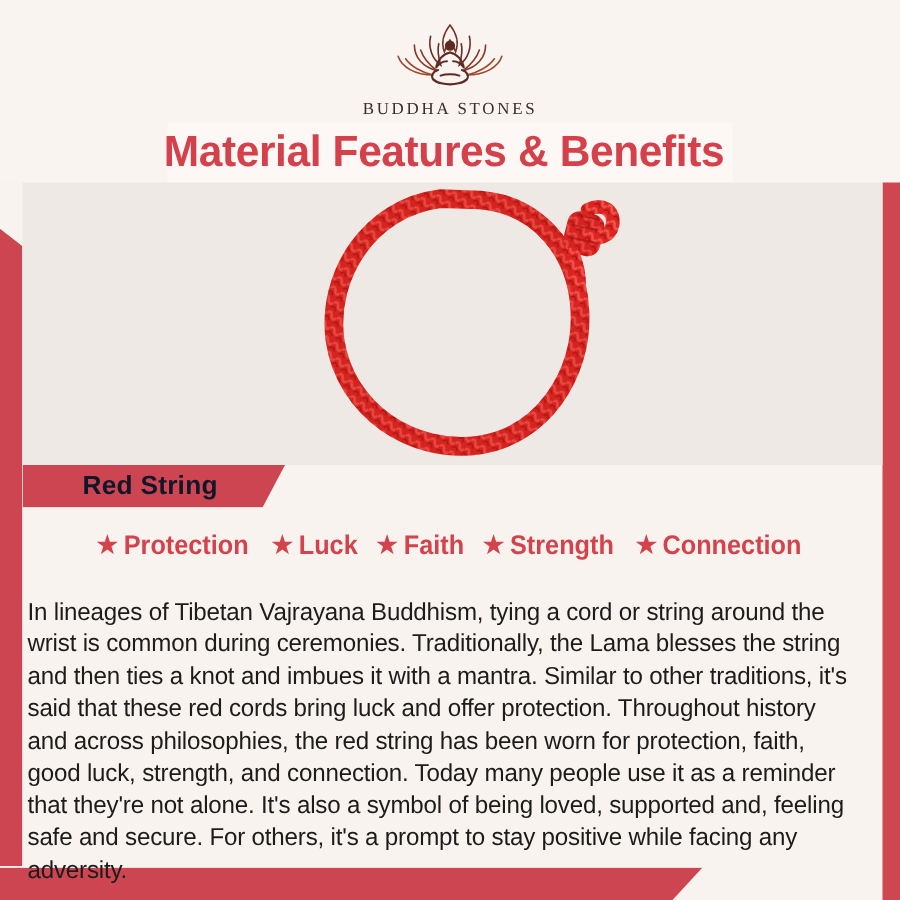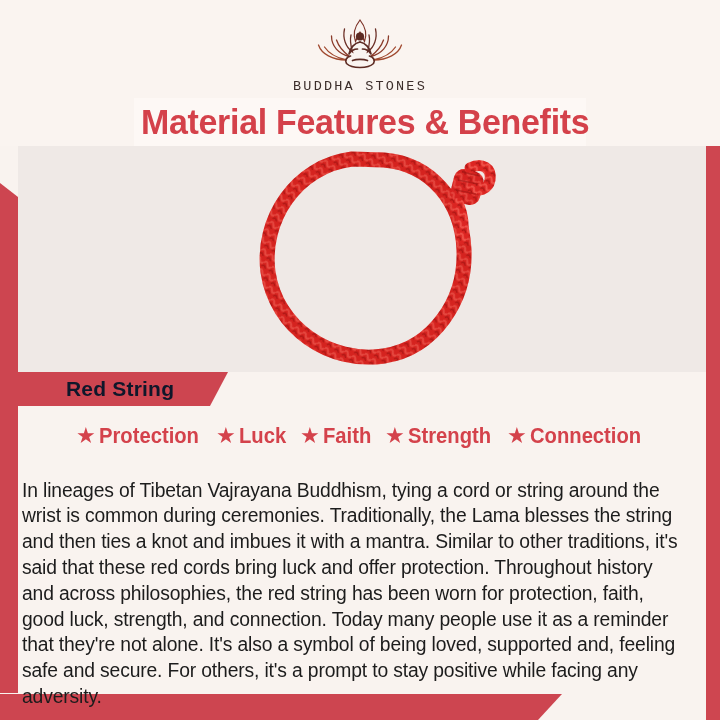--- a/index.html
+++ b/index.html
@@ -79,37 +79,37 @@
     flex-direction: column;
     align-items: center;
   }
   .logo-mark {
     width: 116px;
     height: 62px;
     display: block;
   }
   .logo-text {
     margin-top: 3px;
-    font-family: Liberation Mono, monospace;
+    font-family: Liberation Serif, serif;
     font-size: 13.5px;
     letter-spacing: 2.2px;
     color: #3b2d2a;
     font-weight: 400;
   }
 
   .title-strip {
     position: absolute;
     top: 98px;
     left: 134px;
     width: 452px;
     height: 48px;
     background: #fdf8f5;
     display: flex;
     align-items: center;
-    justify-content: flex-start;
+    justify-content: flex-end;
   }
   .title-text {
     font-family: "Liberation Sans Narrow", "Liberation Sans", sans-serif;
     font-size: 35px;
     font-weight: bold;
     color: #d4414a;
     letter-spacing: -0.3px;
     white-space: nowrap;
     transform: scaleX(0.97);
   }

